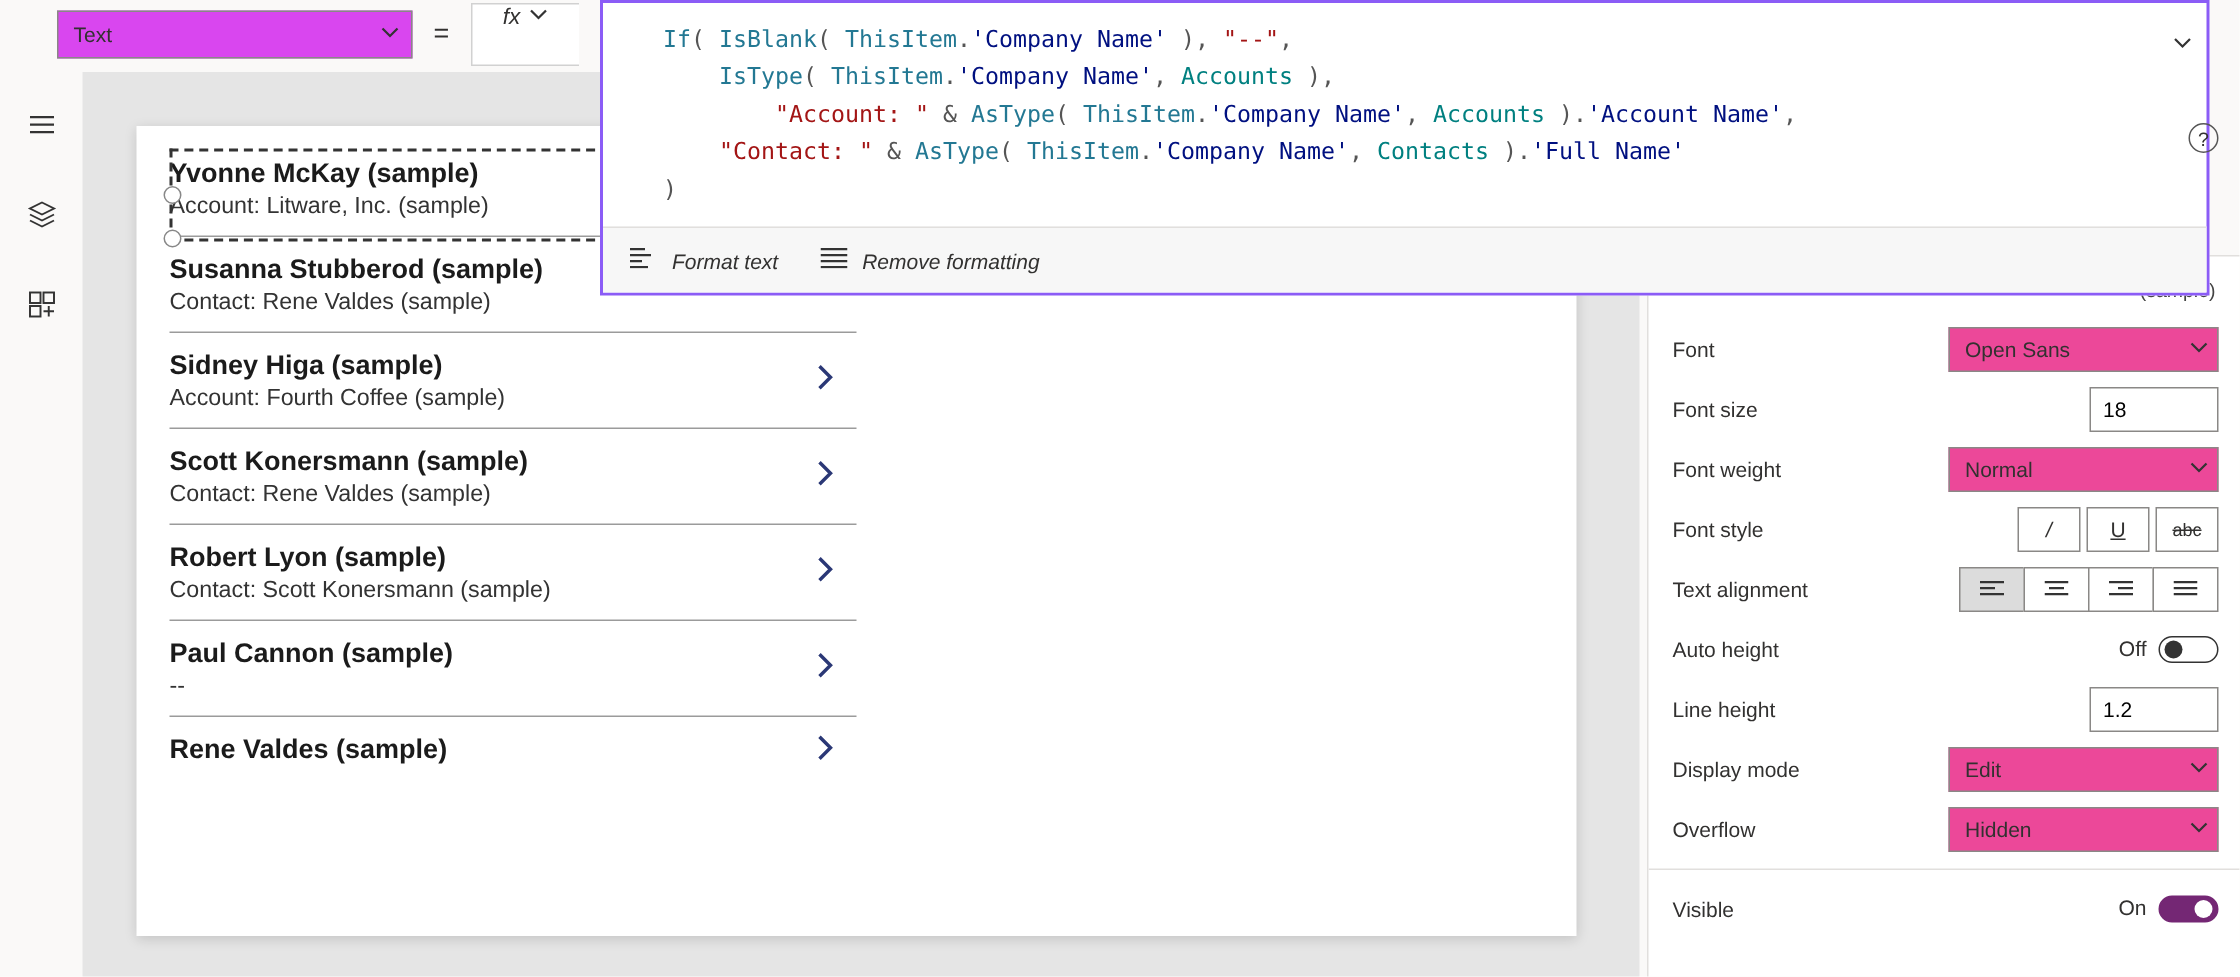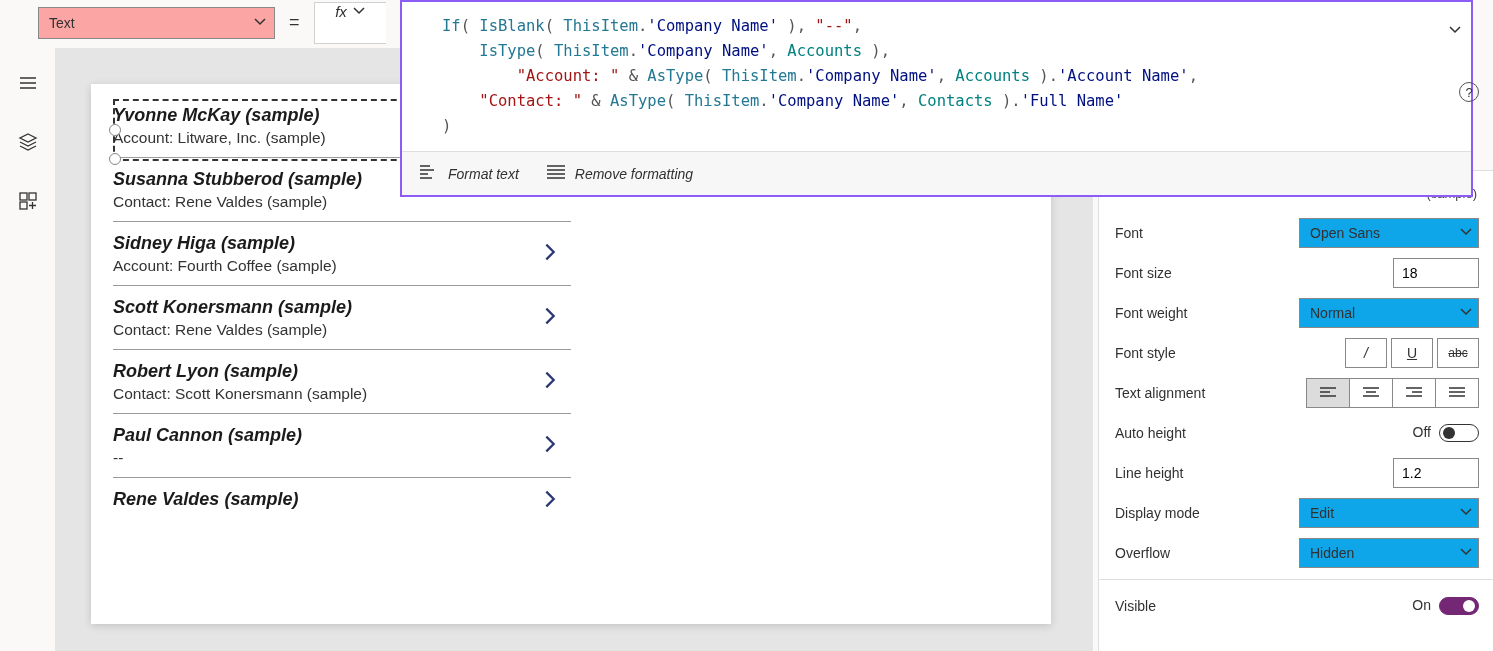--- a/index.html
+++ b/index.html
@@ -1,20 +1,20 @@
 <!DOCTYPE html>
 <html><head>
 <meta charset="utf-8">
 <style>
   * { box-sizing: border-box; margin: 0; padding: 0; }
   body { font-family: "Segoe UI", Arial, sans-serif; background: #faf9f8; color: #323130; width: 1493px; height: 651px; overflow: hidden; }
   
   
   .top-bar { position: absolute; top: 0; left: 0; right: 0; height: 45px; display: flex; align-items: center; background: #faf9f8; }
-  .prop-select { margin-left: 38px; width: 237px; height: 32px; border: 1px solid #8a8886; background: #fca5a5; display: flex; align-items: center; padding: 0 10px; position: relative; font-size: 14px; }
+  .prop-select { margin-left: 38px; width: 237px; height: 32px; border: 1px solid #8a8886; background: #d946ef; display: flex; align-items: center; padding: 0 10px; position: relative; font-size: 14px; }
   .prop-select .chev { position: absolute; right: 8px; }
   .eq { margin: 0 14px; font-size: 18px; }
   .fx-btn { width: 72px; height: 42px; border: 1px solid #d1d1d1; border-right: none; background: #fff; display: flex; justify-content: center; font-style: italic; font-size: 15px; }
   .fx-btn .chev-sm { margin-left: 6px; }
   
   
   .formula-editor { position: absolute; top: 0; left: 400px; right: 20px; background: #fff; border: 2px solid #8b5cf6; z-index: 20; }
   .formula-code { padding: 12px 40px 12px 40px; font-family: Consolas, monospace; font-size: 15.5px; line-height: 25px; white-space: pre; }
   .formula-code .fn { color: #237893; }
   .formula-code .ref { color: #237893; }
@@ -29,37 +29,37 @@
   
   .left-nav { position: absolute; left: 0; top: 48px; bottom: 0; width: 55px; background: #faf9f8; display: flex; flex-direction: column; align-items: center; padding-top: 25px; gap: 35px; }
   .left-nav svg { width: 20px; height: 20px; }
   
   
   .canvas-area { position: absolute; left: 55px; top: 48px; right: 400px; bottom: 0; background: #e5e5e5; padding: 36px; }
   .app-screen { background: #fff; width: 960px; height: 540px; box-shadow: 0 2px 8px rgba(0,0,0,0.15); position: relative; }
   .list { padding: 10px 20px 0 22px; width: 500px; }
   .list-item { border-bottom: 1px solid #9b9b9b; padding: 11px 0 10px 0; position: relative; }
   .list-item:last-child { border-bottom: none; }
-  .li-title { font-weight: 600; font-size: 18px; color: #1b1b1b; font-style: italic; }
+  .li-title { font-weight: 600; font-size: 18px; color: #1b1b1b; }
   .li-sub { font-size: 15.5px; color: #333; margin-top: 3px; }
   .li-chev { position: absolute; right: 10px; top: 50%; transform: translateY(-50%); }
   .li-chev svg { width: 22px; height: 22px; }
   .selected-box { position: absolute; top: 15px; left: 22px; width: 373px; height: 62px; border: 2px dashed #333; pointer-events: none; }
   .handle { position: absolute; width: 12px; height: 12px; background: #fff; border: 1.5px solid #888; border-radius: 50%; }
   .h-tl { left: -6px; top: 50%; margin-top: -6px; }
   .h-bl { left: -6px; bottom: -6px; }
   .h-mr { right: -6px; top: 50%; margin-top: -6px; }
   
   
   .props-panel { position: absolute; right: 0; top: 170px; bottom: 0; width: 395px; background: #fff; border-left: 1px solid #e1dfdd; border-top: 1px solid #e1dfdd; padding: 2px 14px 10px 16px; overflow: hidden; }
   .prop-row { display: flex; align-items: center; height: 40px; font-size: 14px; }
   .prop-row .lbl { flex: 1; }
   .prop-row .ctrl { width: 180px; }
   .text-val { width: 180px; font-size: 13px; text-align: right; padding-right: 2px; color: #444; }
-  .sel { width: 180px; height: 30px; border: 1px solid #8a8886; padding: 0 10px; display: flex; align-items: center; position: relative; font-size: 14px; background: #0ea5e9; }
+  .sel { width: 180px; height: 30px; border: 1px solid #8a8886; padding: 0 10px; display: flex; align-items: center; position: relative; font-size: 14px; background: #ec4899; }
   .sel .chev { position: absolute; right: 6px; }
   .inp { width: 86px; height: 30px; border: 1px solid #8a8886; padding: 0 8px; font-size: 14px; }
   .btn-group { display: flex; gap: 4px; }
   .btn-group .bgi { width: 42px; height: 30px; border: 1px solid #8a8886; display: flex; align-items: center; justify-content: center; font-size: 14px; background: #fff; font-style: italic; }
   .bgi.uline { text-decoration: underline; font-style: normal; }
   .bgi.strike { text-decoration: line-through; font-style: normal; font-size: 12px; }
   .align-group { display: flex; }
   .align-group .ai { width: 44px; height: 30px; border: 1px solid #8a8886; display: flex; align-items: center; justify-content: center; margin-left: -1px; background: #fff; }
   .ai.active { background: #dcdcdc; }
   .toggle { width: 40px; height: 18px; border: 1px solid #333; border-radius: 9px; position: relative; display: inline-block; vertical-align: middle; }

